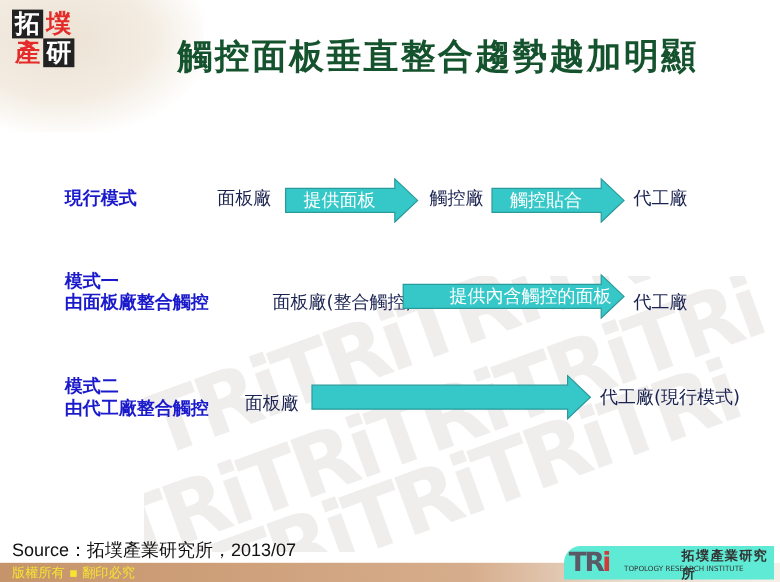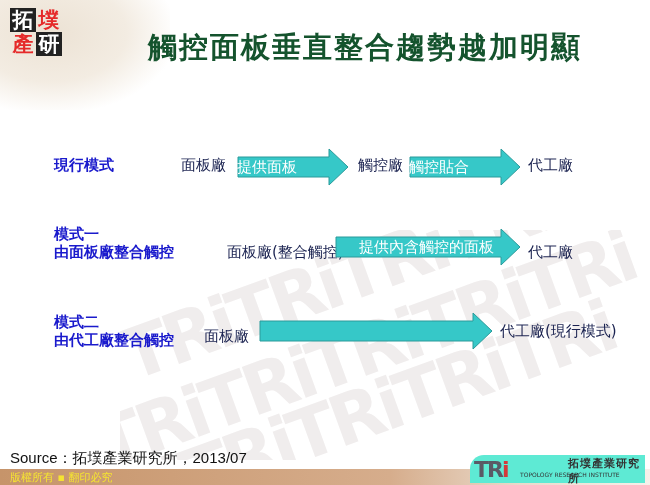--- a/index.html
+++ b/index.html
@@ -38,21 +38,21 @@
     color: #14532d; letter-spacing: 2px;
   }
   .txt { position: absolute; font-size: 15px; white-space: nowrap; font-family: "DejaVu Sans", sans-serif; }
   .blue { color: #1a1acc; font-weight: bold; }
   .navy { color: #1a2250; }
 
   .arrow { position: absolute; }
   .arrow svg { position: absolute; left: 0; top: 0; }
   .arrow .label {
     position: absolute; top: 0; color: #ffffff; font-size: 15px; font-family: "DejaVu Sans", sans-serif;
-    white-space: nowrap; text-align: left;
+    white-space: nowrap; text-align: center;
   }
 
   .source {
     position: absolute; left: 10px; top: 449px; font-size: 15px; color: #111;
     font-family: "Liberation Sans", sans-serif;
   }
   .footer {
     position: absolute; left: 0; top: 469px; width: 650px; height: 16px;
     background: linear-gradient(90deg, #c6946a 0%, #d6ad8c 60%, #eadacb 80%, #f6f0ea 100%);
   }

